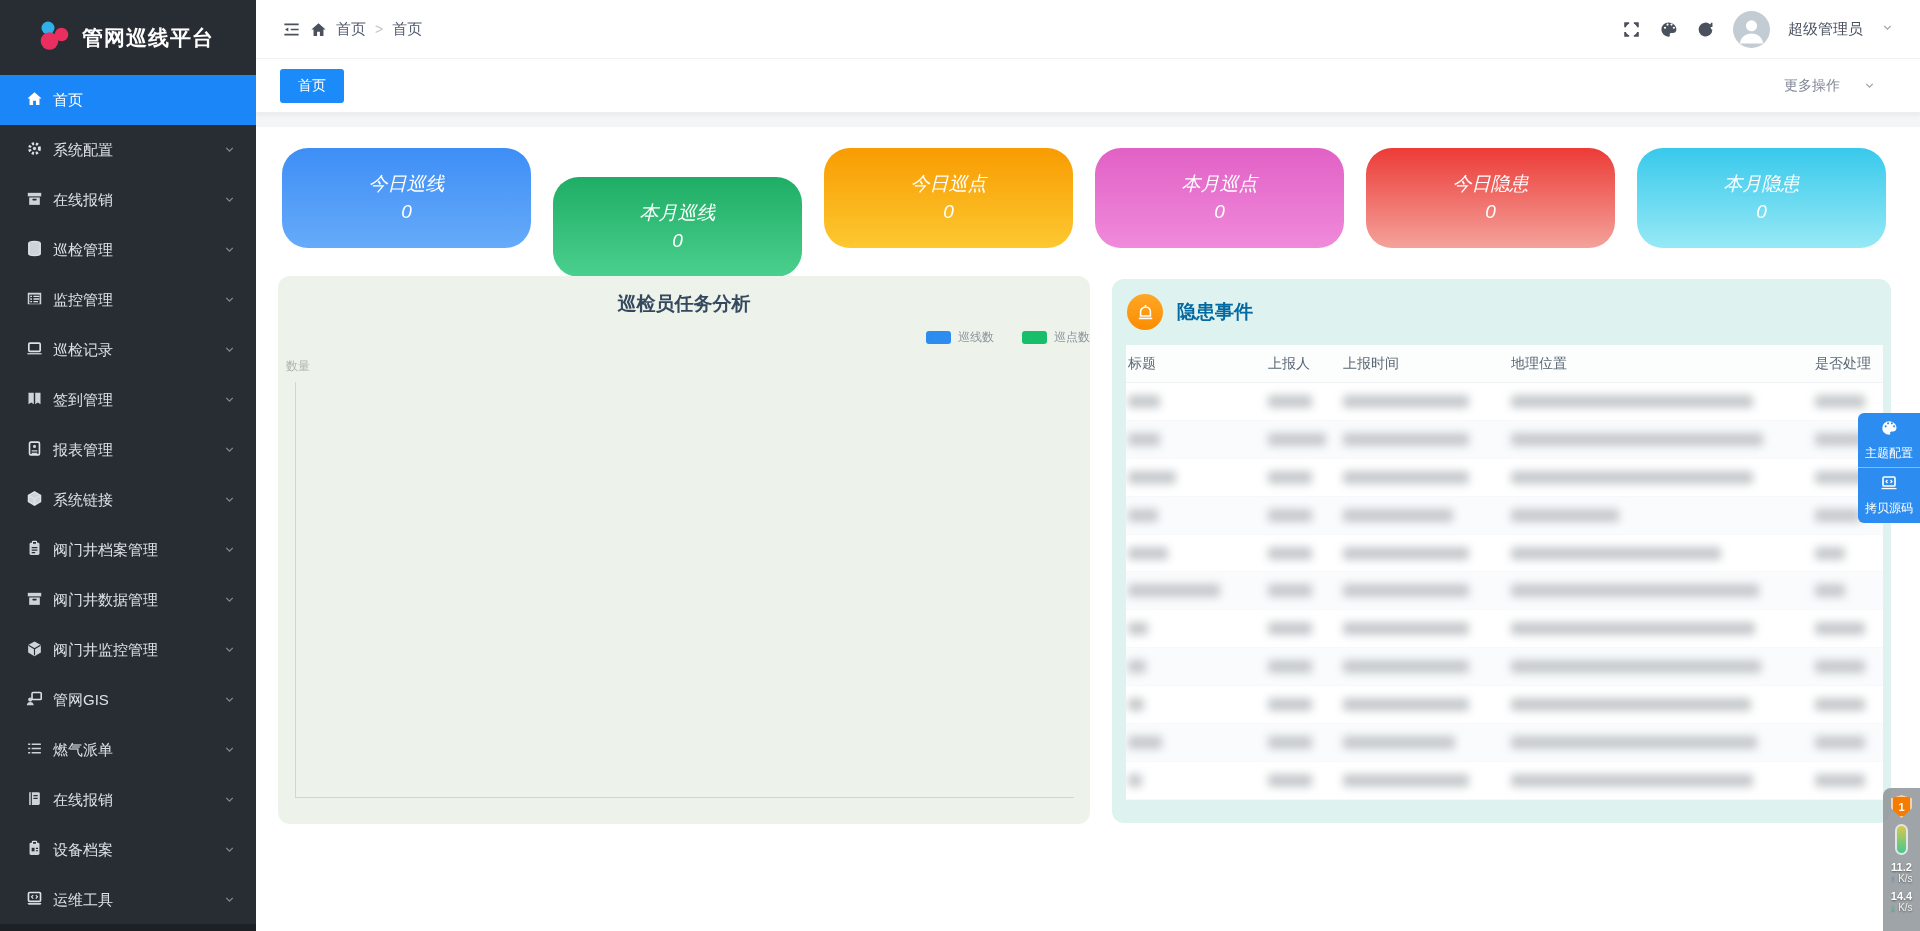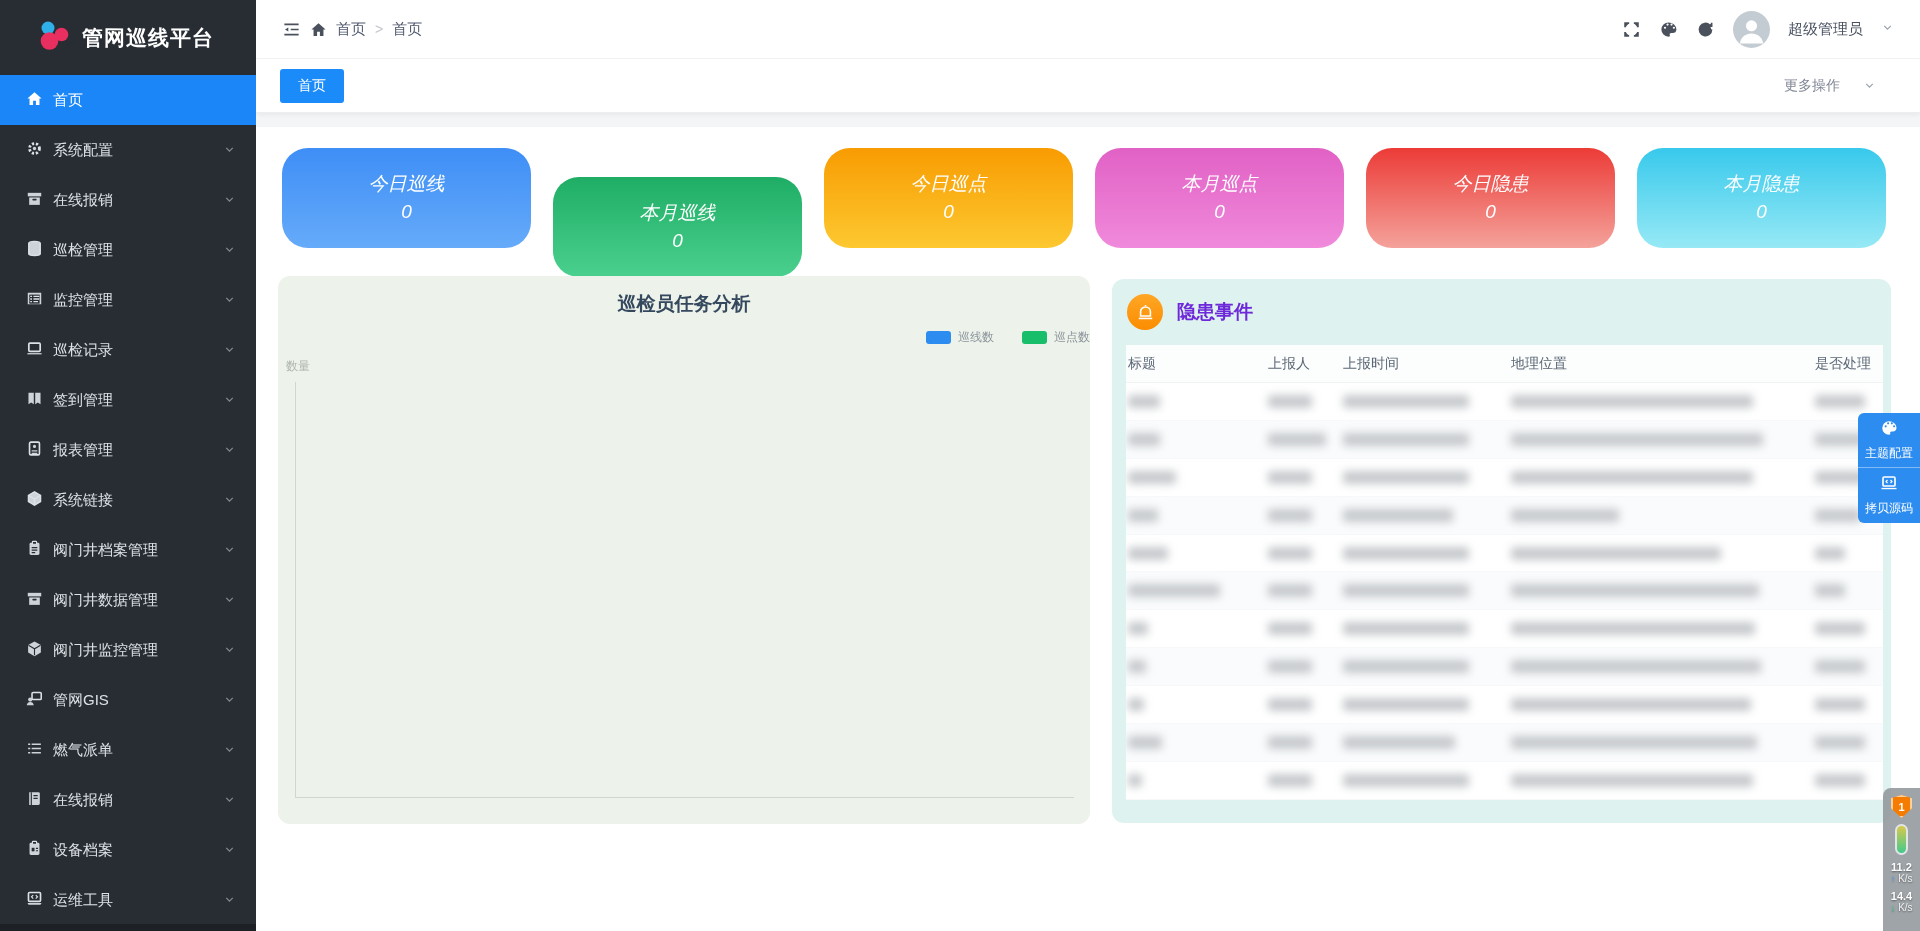--- a/index.html
+++ b/index.html
@@ -60,21 +60,21 @@
   .axis-v { position:absolute; left:17px; top:106px; width:1px; height:416px; background:#d2d6d2; }
   .axis-h { position:absolute; left:17px; top:521px; width:779px; height:1px; background:#d2d6d2; }
 
   
   .events-panel { position:absolute; left:856px; top:152px; width:779px; height:544px;
     background:#def2ef; border-radius:12px; }
   .events-header { display:flex; align-items:center; gap:14px; padding:15px 0 0 15px; }
   .alarm-badge { width:36px; height:36px; border-radius:50%; display:flex; align-items:center; justify-content:center;
     background:linear-gradient(180deg,#ffa726,#fb8c00); }
   .alarm-badge svg { width:19px; height:19px; fill:none; stroke:#fff; stroke-width:2; }
-  .events-title { font-size:19px; font-weight:bold; color:#6d28d9; }
+  .events-title { font-size:19px; font-weight:bold; color:#0369a1; }
   .events-table { position:absolute; left:14px; right:8px; top:66px; bottom:23px; background:#fff; overflow:hidden; }
   .thead, .trow { display:grid; grid-template-columns:140px 75px 168px 304px 1fr; align-items:center; padding:0 4px 0 2px; }
   .thead { height:38px; color:#5a6775; font-size:14px; background:#fcfdfd; border-bottom:1px solid #f0f2f4; }
   .trow { height:37.9px; border-bottom:1px solid #f6f8f9; }
   .trow:nth-child(even) { background:#f9fbfc; }
   .blob { height:13px; border-radius:3px; background:#c6c9cc; filter:blur(4px); }
 
   
   .theme-stack { position:fixed; right:0; top:413px; width:62px; z-index:40; }
   .theme-btn { height:55px; background:#2d8cf0; color:#fff; font-size:12px; cursor:pointer;

